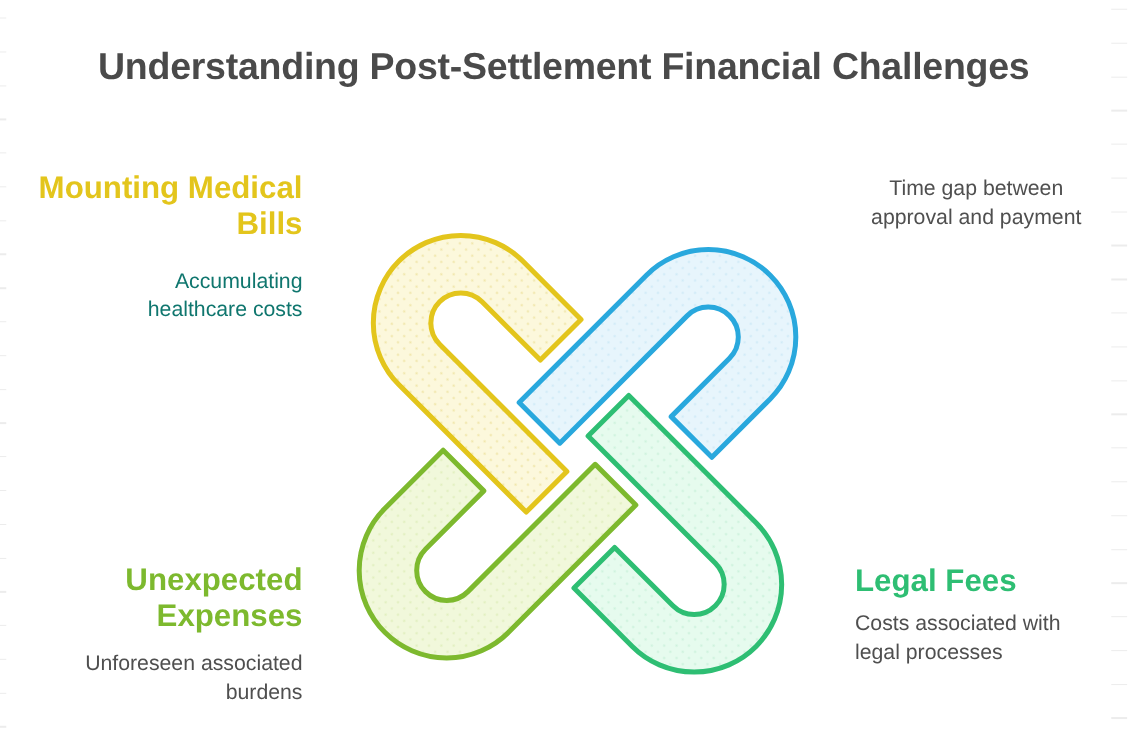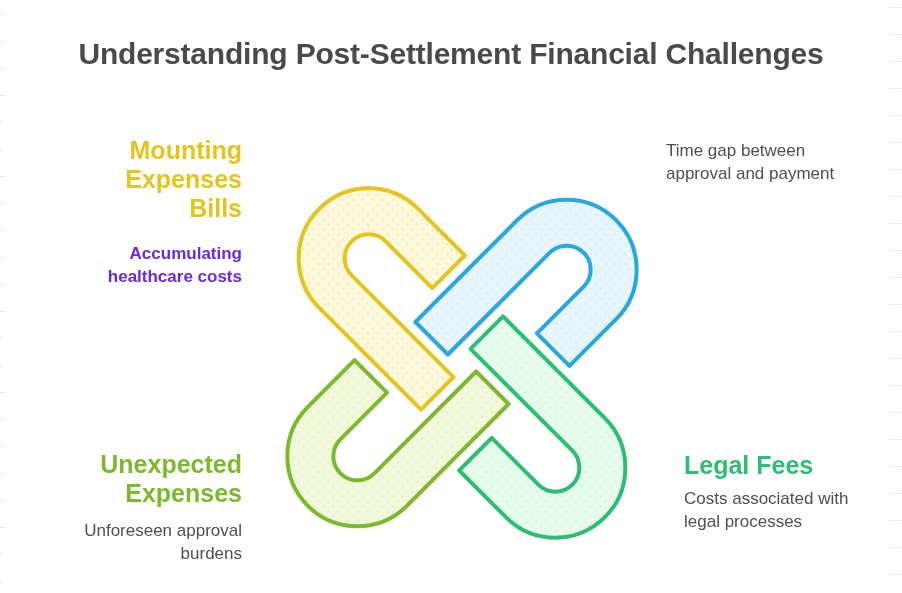--- a/index.html
+++ b/index.html
@@ -73,35 +73,35 @@
         <circle cx="3.5" cy="3.5" r="0.9" class="pat-dot" fill="#ccf2dc"></circle>
       </pattern>
     </defs>
     <path fill="url(#dots-0)" transform="rotate(-45)" d="M -62 4 L -62 -140 A 70 70 0 0 1 78 -140 L 78 -74 L 32 -74 L 32 -140 A 24 24 0 0 0 -16 -140 L -16 4 Z" stroke="#e3c51c"></path>
     <path fill="url(#dots-1)" transform="rotate(45)" d="M -62 4 L -62 -140 A 70 70 0 0 1 78 -140 L 78 -74 L 32 -74 L 32 -140 A 24 24 0 0 0 -16 -140 L -16 4 Z" stroke="#29a8dd"></path>
     <path fill="url(#dots-3)" transform="rotate(135)" d="M -62 4 L -62 -140 A 70 70 0 0 1 78 -140 L 78 -74 L 32 -74 L 32 -140 A 24 24 0 0 0 -16 -140 L -16 4 Z" stroke="#2ebe73"></path>
     <path fill="url(#dots-2)" transform="rotate(-135)" d="M -62 4 L -62 -140 A 70 70 0 0 1 78 -140 L 78 -74 L 32 -74 L 32 -140 A 24 24 0 0 0 -16 -140 L -16 4 Z" stroke="#7db92e"></path>
   </svg>
 
   <section class="block tl">
-    <h2 style="color: rgb(227, 197, 28);">Mounting Expenses
+    <h2 style="color: rgb(227, 197, 28);">Mounting Medical
 Bills</h2>
-    <p style="color: #6d28d9; font-weight: bold;">Accumulating
+    <p style="color: #0f766e;">Accumulating
 healthcare costs</p>
   </section>
 
   <section class="block tr">
-    <p style="color: rgb(79, 79, 79);">Time gap between
+    <p style="color: rgb(79, 79, 79); text-align: center;">Time gap between
 approval and payment</p>
   </section>
 
   <section class="block bl">
     <h2 style="color: rgb(125, 185, 46); margin-top: 28px;">Unexpected
 Expenses</h2>
-    <p style="color: rgb(79, 79, 79);">Unforeseen approval
+    <p style="color: rgb(79, 79, 79);">Unforeseen associated
 burdens</p>
   </section>
 
   <section class="block br">
     <h2 style="color: rgb(46, 190, 115);">Legal Fees</h2>
     <p style="color: rgb(79, 79, 79);">Costs associated with
 legal processes</p>
   </section>
 
 </div>

